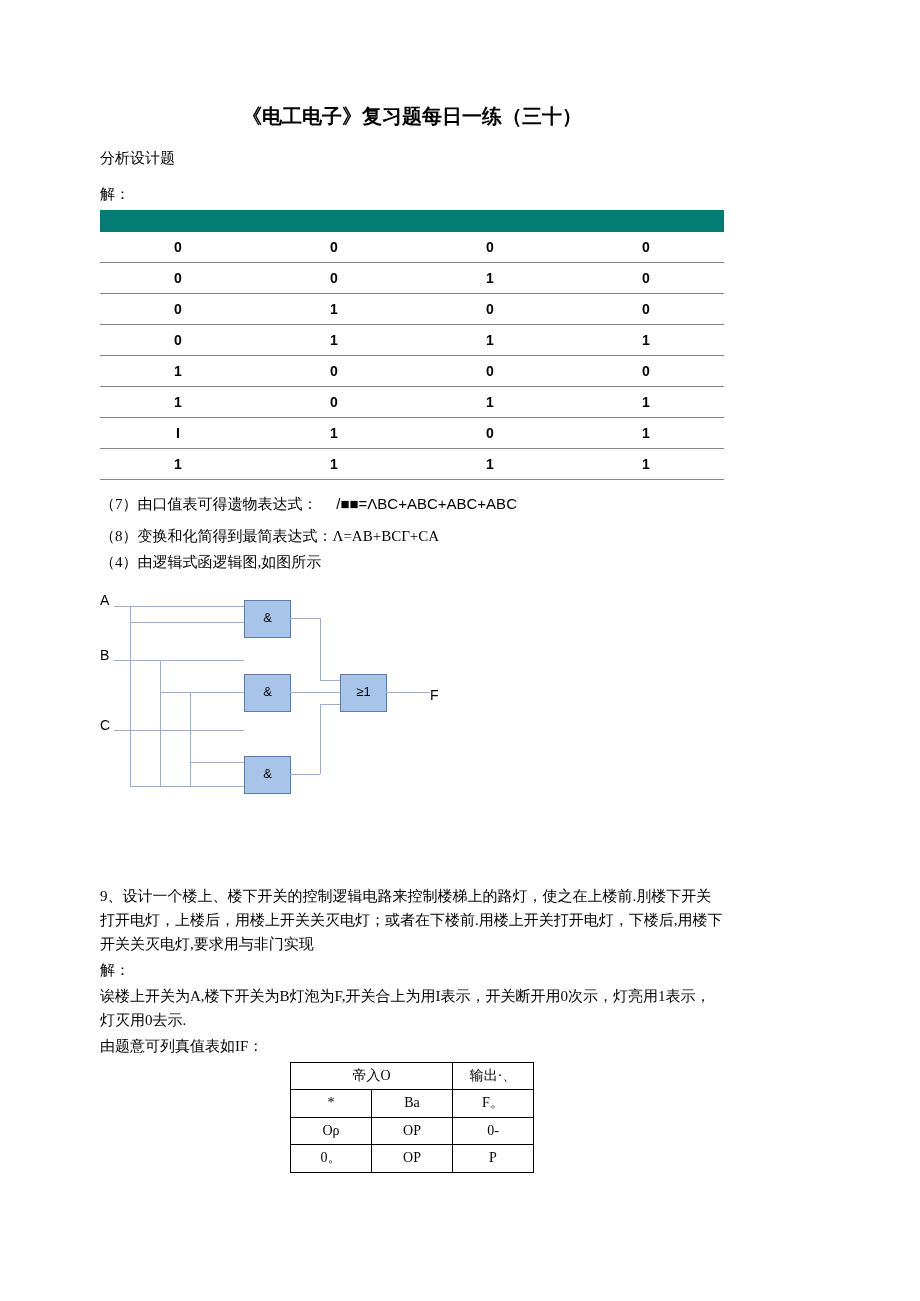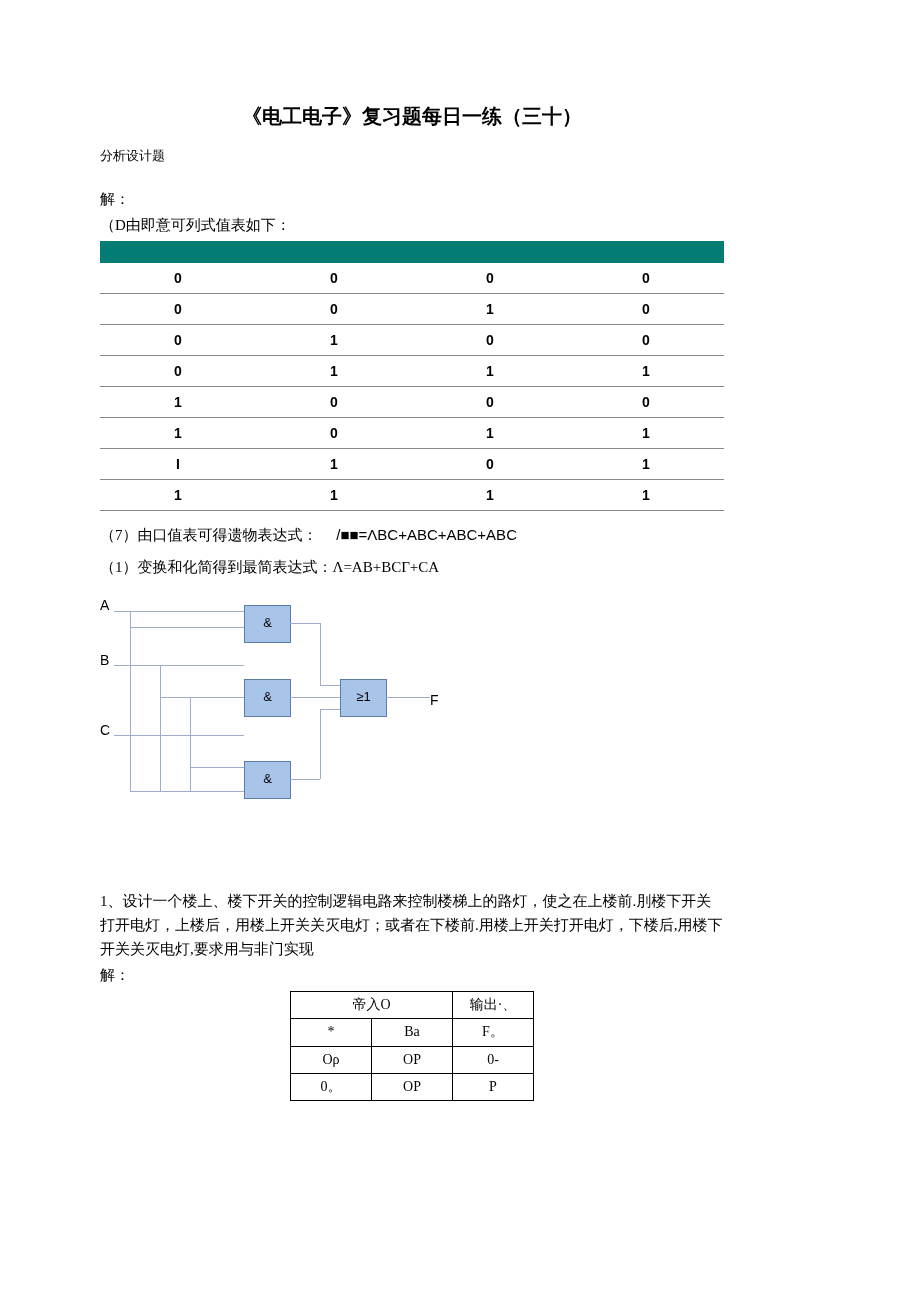--- a/index.html
+++ b/index.html
@@ -18,22 +18,22 @@
     box-sizing: border-box;
     position: relative;
   }
   .title {
     text-align: center;
     font-size: 20px;
     font-weight: bold;
     margin-bottom: 14px;
   }
   .section-heading {
-    font-size: 13px;
-    margin-bottom: 20px;
+    font-size: 15px;
+    margin-bottom: 12px;
   }
   .hl { background: #ffff00; }
   p { margin: 0 0 2px 0; }
 
   table.truth {
     border-collapse: collapse;
     width: 100%;
     margin-top: 4px;
     margin-bottom: 12px;
     font-family: Arial, sans-serif;
@@ -95,21 +95,20 @@
 </head>
 <body>
 
 <div class="page">
 
   <div class="title">《电工电子》复习题每日一练（三十）</div>
 
   <p class="section-heading">分析设计题</p>
 
   <p>解：</p>
-  <p>（D由即意可列式值表如下：</p>
 
   <table class="truth">
     <tbody>
         <tr class="hdrrow">
           <td></td>
           <td></td>
           <td></td>
           <td></td>
         </tr>
     <tr>
@@ -161,21 +160,22 @@
           <td>1</td>
         </tr>
   </tbody>
     </table>
 
   <p>
     <span>（7）由口值表可得遗物表达式：</span>&nbsp;&nbsp;&nbsp;&nbsp;
     <span class="expr">/■■=ΛBC+ABC+ABC+ABC</span>
   </p>
 
-  <p style="margin-top:8px;">（1）变换和化简得到最简表达式：Λ=AB+BCΓ+CA</p>
+  <p style="margin-top:8px;">（8）变换和化简得到最简表达式：Λ=AB+BCΓ+CA</p>
+  <p>（4）由逻辑式函逻辑图,如图所示</p>
 
   <div class="circuit">
     <span class="lbl" style="left:0;top:5px">A</span>
     <span class="lbl" style="left:0;top:60px">B</span>
     <span class="lbl" style="left:0;top:130px">C</span>
     <span class="lbl" style="left:330px;top:100px">F</span>
 
     <div class="hline" style="left:14px;top:22px;width:130px"></div>
     <div class="vline" style="left:30px;top:22px;height:180px"></div>
     <div class="hline" style="left:14px;top:76px;width:130px"></div>
@@ -198,22 +198,24 @@
     <div class="hline" style="left:190px;top:190px;width:30px"></div>
     <div class="vline" style="left:220px;top:120px;height:70px"></div>
     <div class="hline" style="left:220px;top:120px;width:20px"></div>
 
     <div class="gate" style="left:240px;top:90px">≥1</div>
     <div class="hline" style="left:286px;top:108px;width:44px"></div>
   </div>
 
   <div style="height:70px"></div>
 
-  <p>1、设计一个楼上、楼下开关的控制逻辑电路来控制楼梯上的路灯，使之在上楼前.刖楼下开关打开电灯，上楼后，用楼上开关关灭电灯；或者在下楼前.用楼上开关打开电灯，下楼后,用楼下开关关灭电灯,要求用与非门实现</p>
+  <p>9、设计一个楼上、楼下开关的控制逻辑电路来控制楼梯上的路灯，使之在上楼前.刖楼下开关打开电灯，上楼后，用楼上开关关灭电灯；或者在下楼前.用楼上开关打开电灯，下楼后,用楼下开关关灭电灯,要求用与非门实现</p>
   <p>解：</p>
+  <p>诶楼上开关为A,楼下开关为B灯泡为F,开关合上为用I表示，开关断开用0次示，灯亮用1表示，灯灭用0去示.</p>
+  <p>由题意可列真值表如IF：</p>
 
   <table class="tt2">
     <tbody>
         <tr>
       <td colspan="2">帝入O</td>
       <td>输出·、</td>
     </tr>
     <tr>
       <td>*</td>
       <td>Ba</td>

